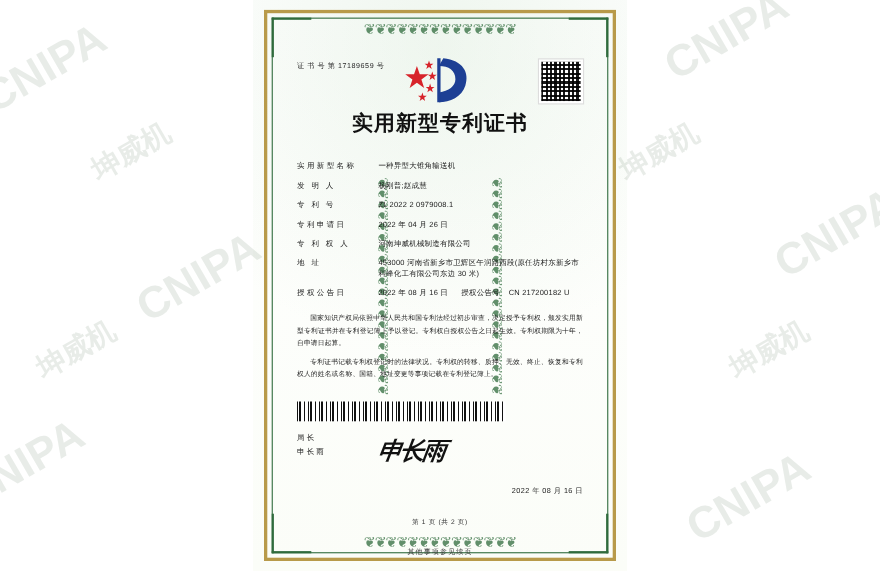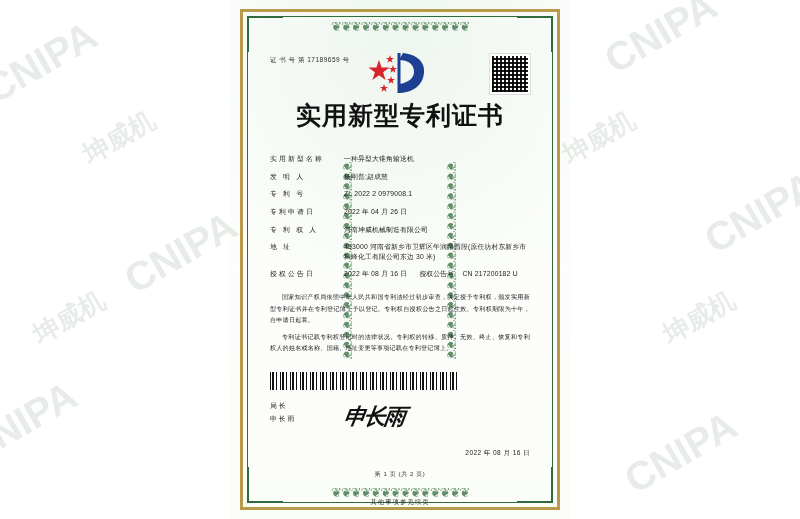--- a/index.html
+++ b/index.html
@@ -73,21 +73,21 @@
       repeating-linear-gradient(0deg,#1b1b1b 0 2px,#fff 2px 4px);
     background-blend-mode:multiply;
     border:2px solid #fff;
     outline:1px solid #ddd;
   }
   .emblem{
     position:absolute;left:50%;top:22px;transform:translateX(-50%);
     width:74px;height:46px;
   }
   .title{
-    text-align:center;font-size:25px;font-weight:bold;color:#111;
+    text-align:center;font-size:19px;font-weight:bold;color:#111;
     letter-spacing:1px;margin-top:34px;
   }
   .fields{margin-top:22px;}
   .frow{
     display:flex;font-size:6.8px;color:#1c1c1c;margin-bottom:8.5px;line-height:1.35;
   }
   .flabel{
     width:74px;flex:0 0 74px;letter-spacing:2.2px;white-space:nowrap;
   }
   .fvalue{flex:1;letter-spacing:.2px;}

